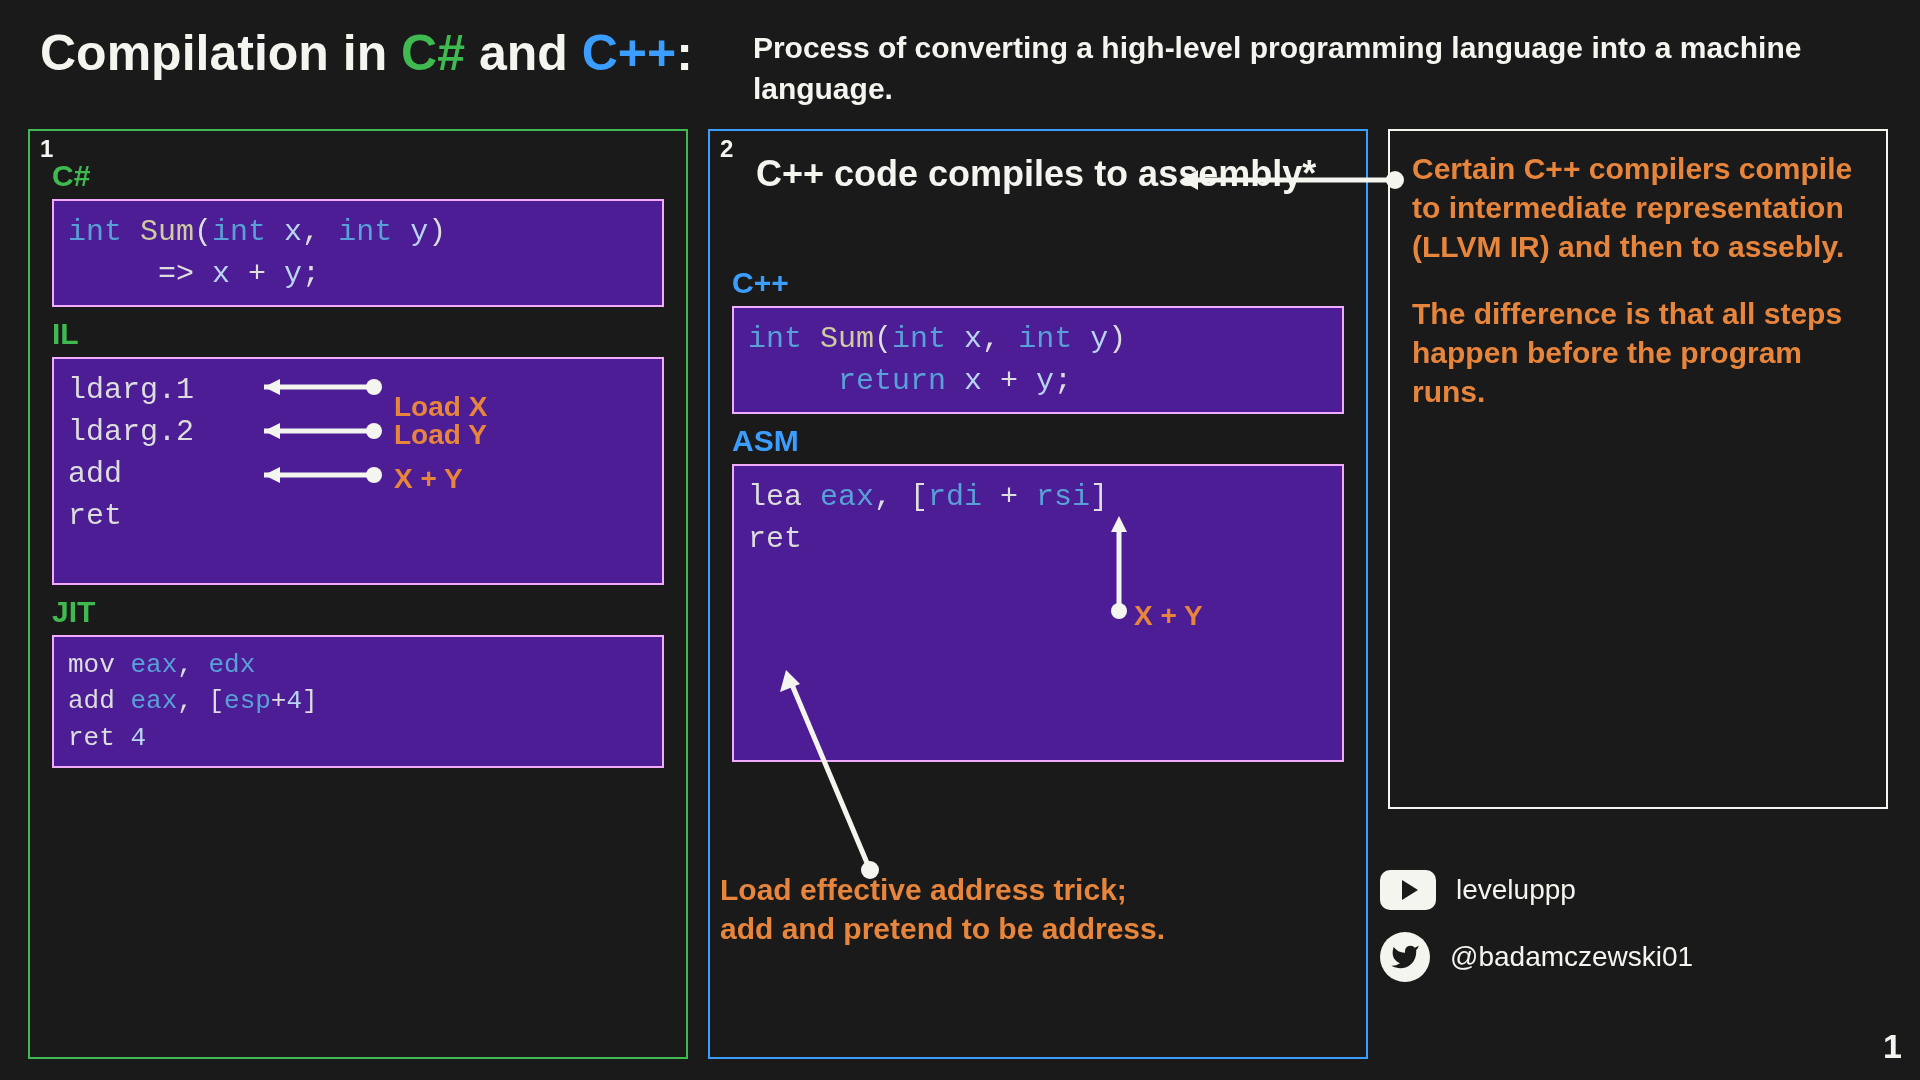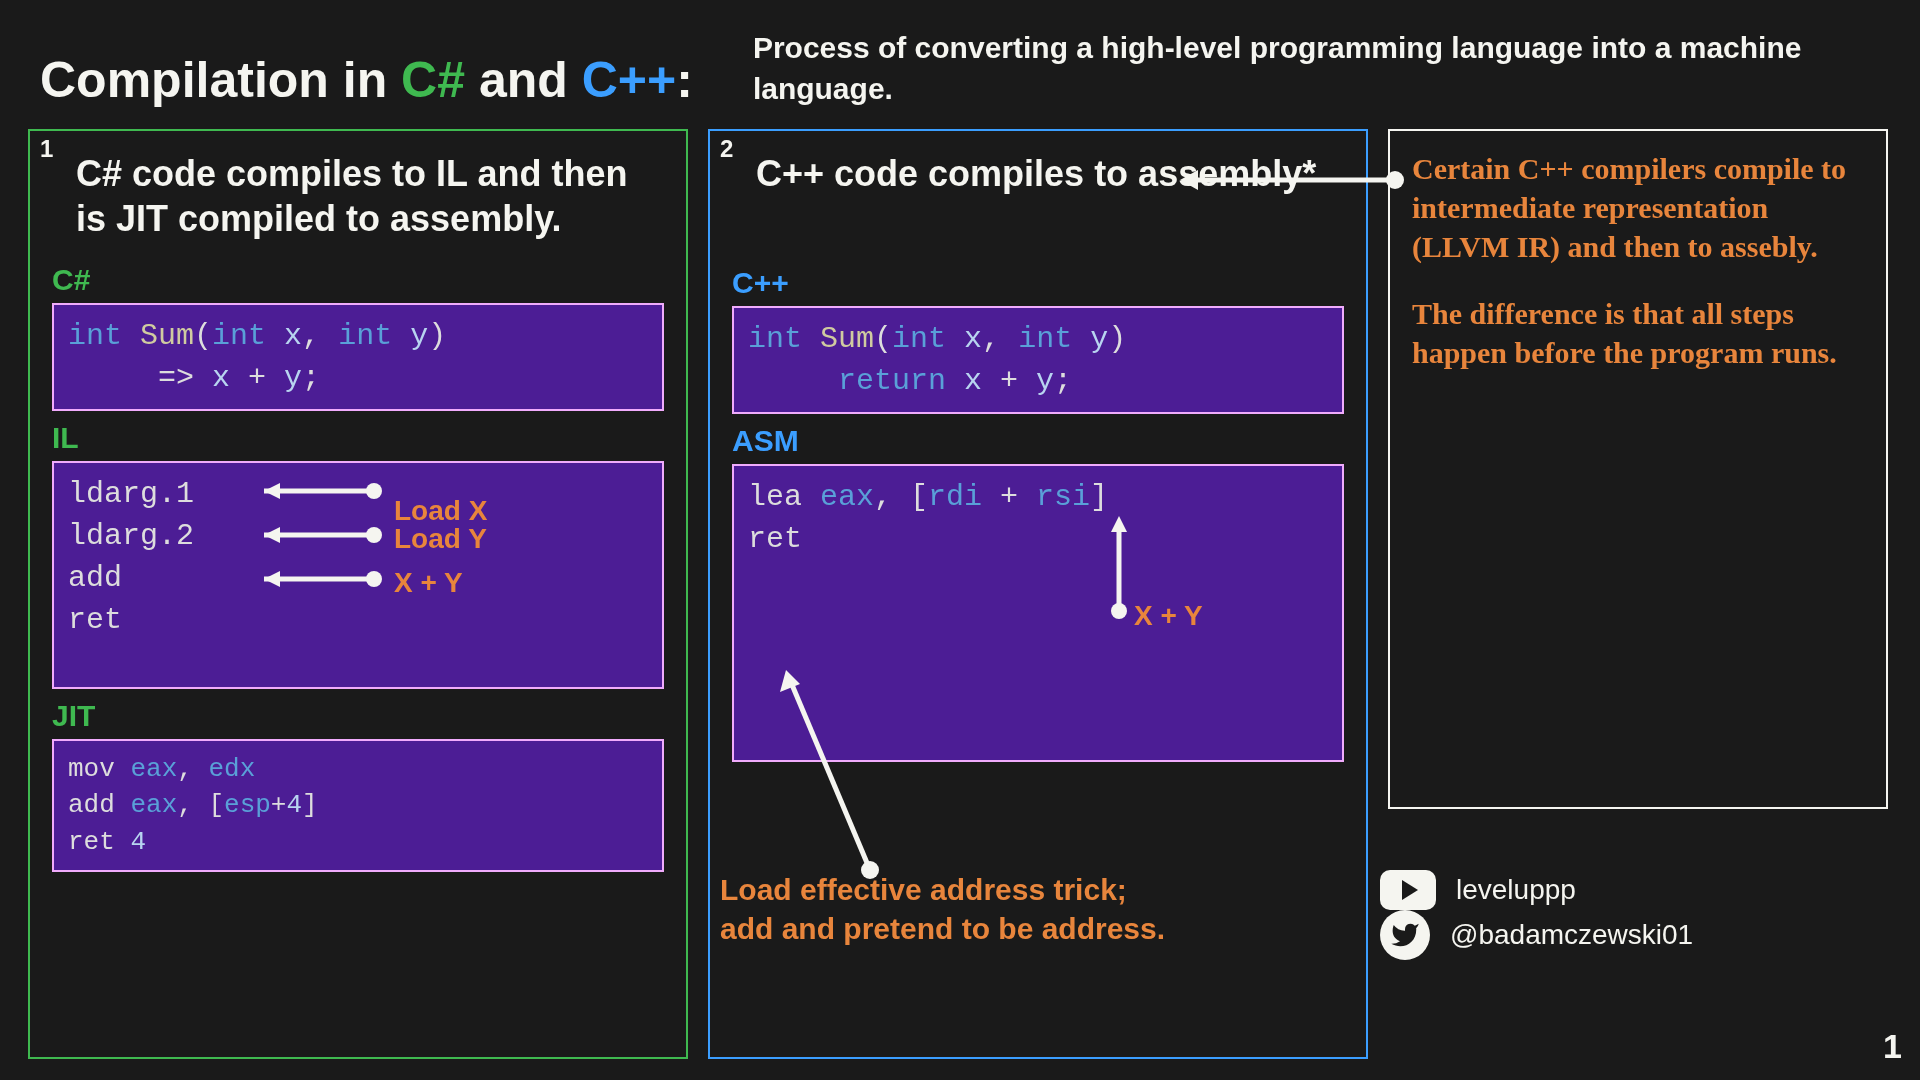--- a/index.html
+++ b/index.html
@@ -7,21 +7,21 @@
     background: #1a1a1a;
     color: #f5f5f0;
     font-family: 'Segoe UI', Arial, sans-serif;
     width: 1920px;
     height: 1080px;
     overflow: hidden;
     position: relative;
   }
   .header {
     display: flex;
-    align-items: flex-end;
+    align-items: flex-start;
     padding: 24px 40px 10px 40px;
     gap: 60px;
   }
   .title {
     font-size: 50px;
     font-weight: 700;
     white-space: nowrap;
   }
   .title .cs { color: #3fb950; }
   .title .cpp { color: #3b9eff; }
@@ -88,27 +88,28 @@
     font-weight: 700;
     color: #e8853c;
     font-family: 'Segoe UI', Arial, sans-serif;
   }
   .note-text {
     font-size: 30px;
     font-weight: 700;
     color: #e8853c;
     line-height: 1.3;
   }
-  .side-note p { margin-bottom: 28px; font-family: Liberation Serif, serif; }
+  .side-note p { margin-bottom: 28px; }
   .socials {
     position: absolute;
     left: 1380px;
     top: 870px;
     display: flex;
     flex-direction: column;
+    gap: 22px;
   }
   .social-row {
     display: flex;
     align-items: center;
     gap: 20px;
     font-size: 28px;
     color: #f5f5f0;
   }
   .yt-icon {
     width: 56px; height: 40px;
@@ -161,21 +162,20 @@
   <div class="title">
     <span>Compilation in </span><span class="cs">C#</span><span> and </span><span class="cpp">C++</span><span>:</span>
   </div>
   <div class="subtitle">Process of converting a high-level programming language into a machine language.</div>
 </div>
 
 <div class="columns">
 
   <div class="panel green">
     <div class="badge">1</div>
-    <div class="panel-title">C# code compiles to IL and then is JIT compiled to assembly.</div>
 
     <div class="lang-label green">C#</div>
     <div class="code-box"><span class="kw">int</span> <span class="fn">Sum</span><span class="plain">(</span><span class="kw">int</span> <span class="var">x</span><span class="plain">, </span><span class="kw">int</span> <span class="var">y</span><span class="plain">)</span>
      <span class="plain">=&gt; </span><span class="var">x</span><span class="plain"> + </span><span class="var">y</span><span class="plain">;</span></div>
 
     <div class="lang-label green">IL</div>
     <div class="code-box" style="height:228px;"><span class="plain">ldarg.1</span>
 <span class="plain">ldarg.2</span>
 <span class="plain">add</span>
 <span class="plain">ret</span>

